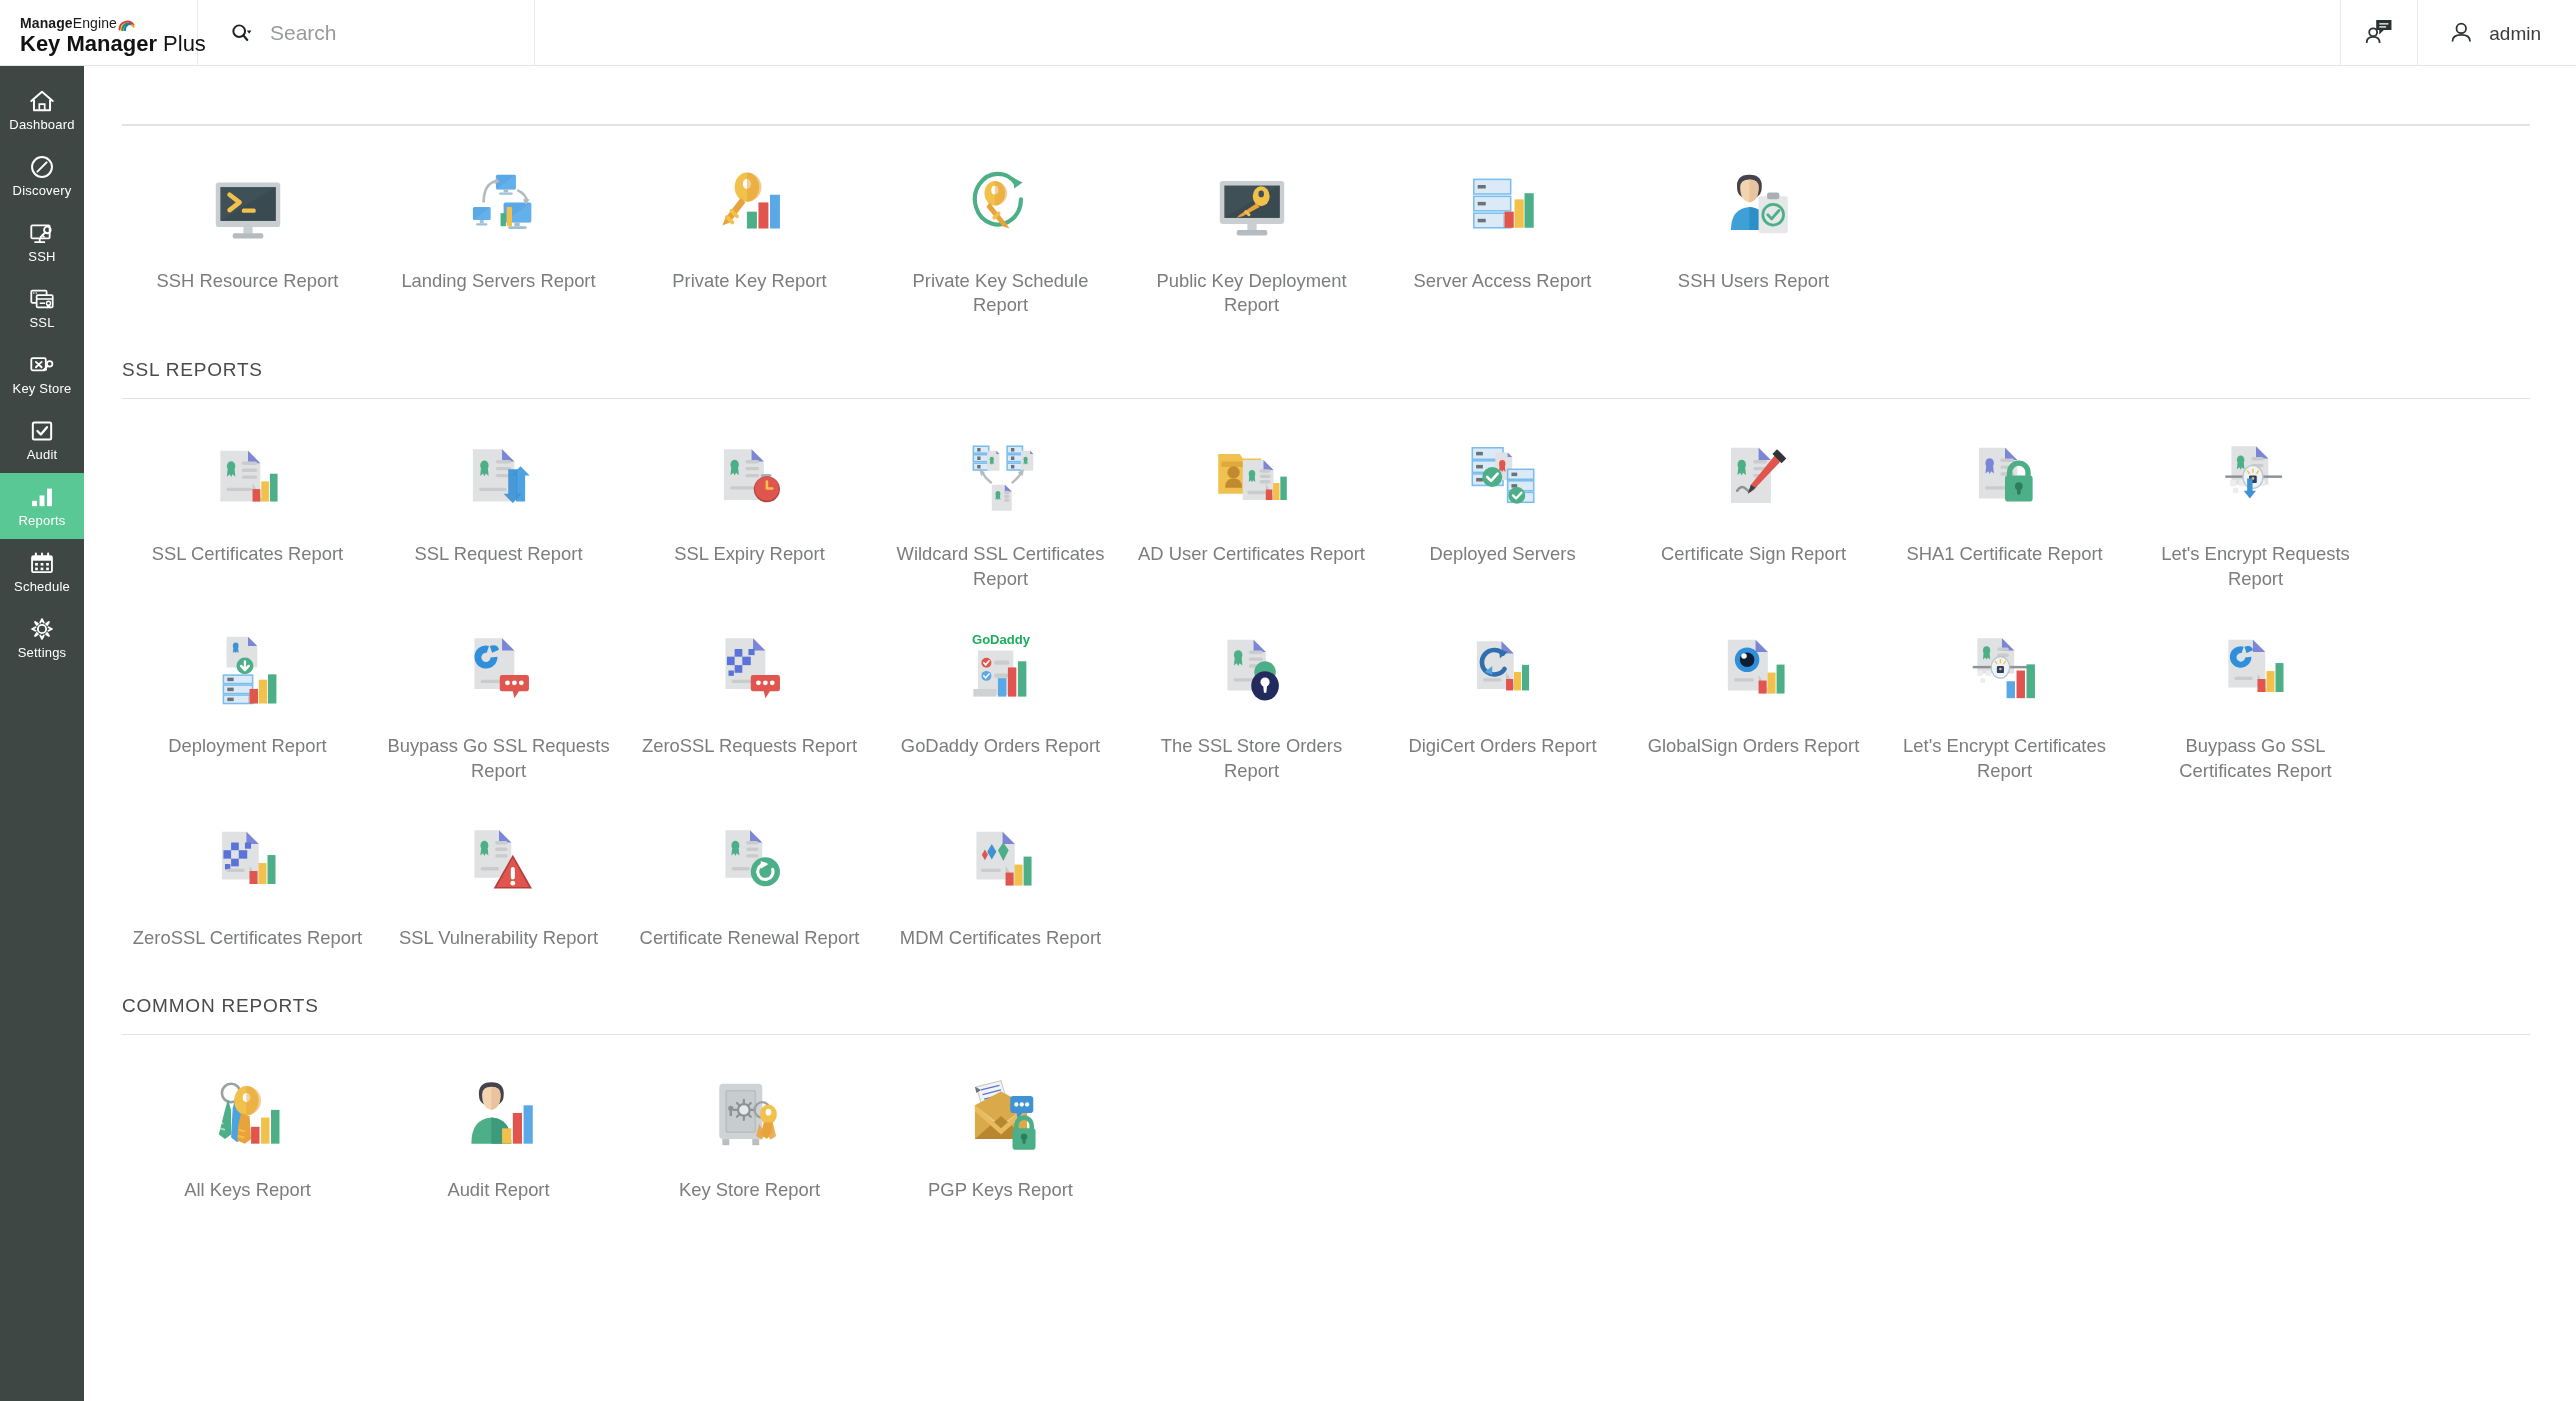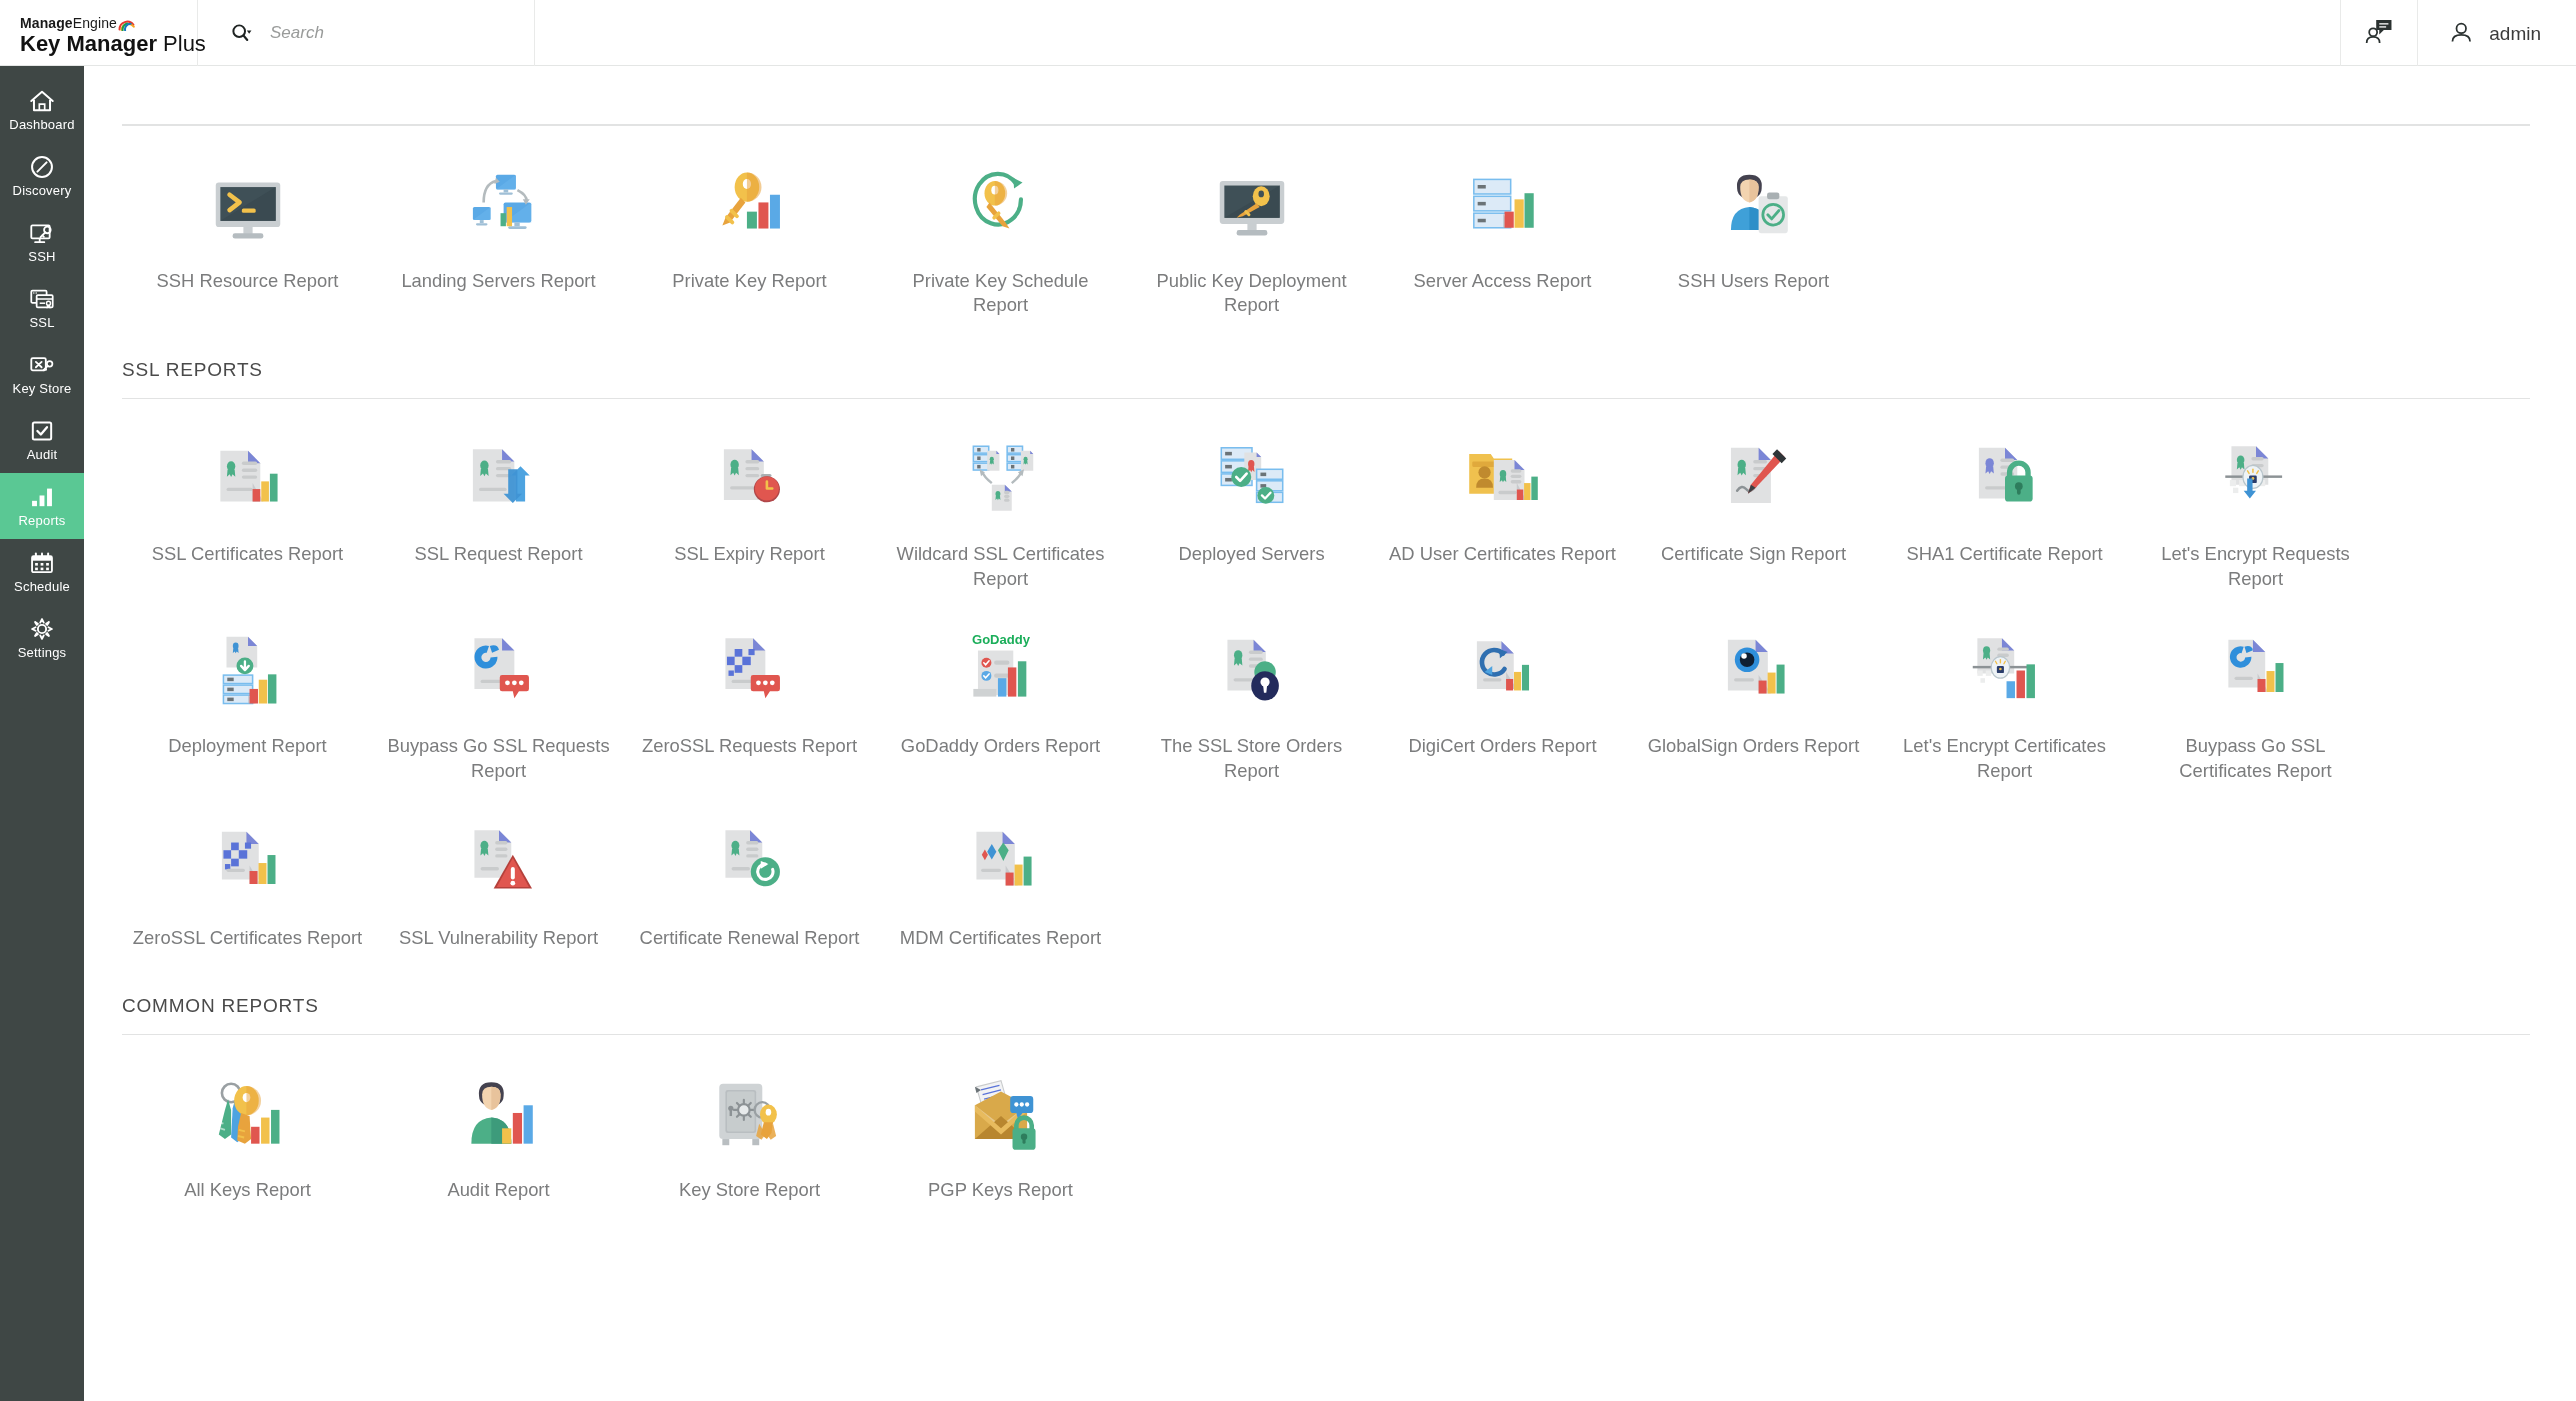--- a/index.html
+++ b/index.html
@@ -38,24 +38,23 @@
     width: 337px; height: 66px;
     display: flex; align-items: center;
     padding-left: 32px;
     border-right: 1.5px solid #e9eae9;
     gap: 17px;
   }
   .search-icon { flex: none; width: 23px; height: 23px; }
   .search-input {
     border: none; outline: none;
     font-family: "Liberation Sans", sans-serif;
-    font-size: 17px; color: #0369a1;
+    font-size: 21px; color: #0369a1;
     background: transparent;
     width: 253px;
-    font-style: italic;
   }
   .search-input::placeholder { color: #999b9a; }
 
   .header-spacer { flex: 1 1 auto; }
 
   .hdr-btn {
     width: 77px; height: 66px;
     display: flex; align-items: center; justify-content: center;
     border-left: 1.5px solid #e9eae9;
   }
@@ -532,20 +531,45 @@
               <path d="M28 38 L35 42 L30 47 Z" fill="#b4bbbe"></path>
               <path d="M70 56 Q80 48 82 42" stroke="#b4bbbe" stroke-width="3.2" fill="none"></path>
               <path d="M86 38 L84 47 L78 42 Z" fill="#b4bbbe"></path>
             </svg>
           </div>
           <div class="card-label">Wildcard SSL Certificates Report</div>
         </div>
         <div class="card">
           <div class="card-icon">
             <svg width="86" height="77" viewBox="0 0 112 100">
+              <path d="M12 18 H40 L44 24 H68 V70 H12 Z" fill="#f0c14e"></path>
+              <rect x="16" y="28" width="30" height="7" rx="1.5" fill="#e0a93c"></rect>
+              <circle cx="32" cy="42" r="8" fill="#c08a2e"></circle>
+              <path d="M21 62 Q21 50 32 50 Q43 50 43 62 Z" fill="#c08a2e"></path>
+              <path d="M44 26 H71 L84 39 V78 H44 Z" fill="#e0e1e2"></path>
+              <path d="M71 26 L84 39 H71 Z" fill="#7b86d6"></path>
+              <g fill="#4caf87">
+                <ellipse cx="56" cy="44" rx="4.264" ry="5.084"></ellipse>
+                <path d="M52.392 47.28 L51.736 54.66 L54.524 52.2 L56 54.988 L57.476 52.2 L60.264 54.66 L59.608 47.28 Z"></path>
+              </g>
+              <rect x="66" y="38" width="14" height="4.4" rx="2.2" fill="#c9cbcc"></rect>
+              <rect x="66" y="45" width="14" height="4.4" rx="2.2" fill="#c9cbcc"></rect>
+              <rect x="66" y="52" width="14" height="4.4" rx="2.2" fill="#c9cbcc"></rect>
+              <rect x="50" y="66" width="24" height="4.4" rx="2.2" fill="#c9cbcc"></rect>
+              <path d="M74 56 L86 78 H74 Z" fill="#aab0b3" opacity=".45"></path>
+              <rect x="74" y="64.35" width="8.4" height="13.65" fill="#e0564f"></rect>
+              <rect x="83.45" y="55.95" width="8.4" height="22.05" fill="#f2c14b"></rect>
+              <rect x="92.9" y="47.55" width="8.4" height="30.450000000000003" fill="#4caf87"></rect>
+            </svg>
+          </div>
+          <div class="card-label">AD User Certificates Report</div>
+        </div>
+        <div class="card">
+          <div class="card-icon">
+            <svg width="86" height="77" viewBox="0 0 112 100">
               <rect x="16" y="10" width="40" height="15" fill="#dceaf7" stroke="#79bdee" stroke-width="2"></rect>
               <rect x="21" y="15.3" width="8.8" height="4.6" fill="#6b7377"></rect>
               <rect x="16" y="27" width="40" height="15" fill="#dceaf7" stroke="#79bdee" stroke-width="2"></rect>
               <rect x="21" y="32.3" width="8.8" height="4.6" fill="#6b7377"></rect>
               <rect x="16" y="44" width="40" height="15" fill="#dceaf7" stroke="#79bdee" stroke-width="2"></rect>
               <rect x="21" y="49.3" width="8.8" height="4.6" fill="#6b7377"></rect>
               <path d="M46 16 H62 L68 22 V52 H46 Z" fill="#e0e1e2"></path>
               <path d="M62 16 L68 22 H62 Z" fill="#7b86d6"></path>
               <g fill="#e0564f">
                 <ellipse cx="55" cy="31" rx="4.16" ry="4.960000000000001"></ellipse>
@@ -557,45 +581,20 @@
               <rect x="67" y="42.3" width="7.48" height="4.6" fill="#6b7377"></rect>
               <rect x="62" y="53" width="34" height="13" fill="#dceaf7" stroke="#79bdee" stroke-width="2"></rect>
               <rect x="67" y="57.3" width="7.48" height="4.6" fill="#6b7377"></rect>
               <rect x="62" y="68" width="34" height="13" fill="#dceaf7" stroke="#79bdee" stroke-width="2"></rect>
               <rect x="67" y="72.3" width="7.48" height="4.6" fill="#6b7377"></rect>
               <circle cx="74" cy="72" r="11" fill="#4caf87"></circle>
               <path d="M69 72 L73 76 L80 68.5" stroke="#fff" stroke-width="3" fill="none" stroke-linecap="round" stroke-linejoin="round"></path>
             </svg>
           </div>
           <div class="card-label">Deployed Servers</div>
-        </div>
-        <div class="card">
-          <div class="card-icon">
-            <svg width="86" height="77" viewBox="0 0 112 100">
-              <path d="M12 18 H40 L44 24 H68 V70 H12 Z" fill="#f0c14e"></path>
-              <rect x="16" y="28" width="30" height="7" rx="1.5" fill="#e0a93c"></rect>
-              <circle cx="32" cy="42" r="8" fill="#c08a2e"></circle>
-              <path d="M21 62 Q21 50 32 50 Q43 50 43 62 Z" fill="#c08a2e"></path>
-              <path d="M44 26 H71 L84 39 V78 H44 Z" fill="#e0e1e2"></path>
-              <path d="M71 26 L84 39 H71 Z" fill="#7b86d6"></path>
-              <g fill="#4caf87">
-                <ellipse cx="56" cy="44" rx="4.264" ry="5.084"></ellipse>
-                <path d="M52.392 47.28 L51.736 54.66 L54.524 52.2 L56 54.988 L57.476 52.2 L60.264 54.66 L59.608 47.28 Z"></path>
-              </g>
-              <rect x="66" y="38" width="14" height="4.4" rx="2.2" fill="#c9cbcc"></rect>
-              <rect x="66" y="45" width="14" height="4.4" rx="2.2" fill="#c9cbcc"></rect>
-              <rect x="66" y="52" width="14" height="4.4" rx="2.2" fill="#c9cbcc"></rect>
-              <rect x="50" y="66" width="24" height="4.4" rx="2.2" fill="#c9cbcc"></rect>
-              <path d="M74 56 L86 78 H74 Z" fill="#aab0b3" opacity=".45"></path>
-              <rect x="74" y="64.35" width="8.4" height="13.65" fill="#e0564f"></rect>
-              <rect x="83.45" y="55.95" width="8.4" height="22.05" fill="#f2c14b"></rect>
-              <rect x="92.9" y="47.55" width="8.4" height="30.450000000000003" fill="#4caf87"></rect>
-            </svg>
-          </div>
-          <div class="card-label">AD User Certificates Report</div>
         </div>
         <div class="card">
           <div class="card-icon">
             <svg width="86" height="77" viewBox="0 0 112 100">
               <path d="M26 10 H62 L78 26 V82 H26 Z" fill="#e0e1e2"></path>
               <path d="M62 10 L78 26 H62 Z" fill="#7b86d6"></path>
               <g fill="#4caf87">
                 <ellipse cx="40" cy="32" rx="5.460000000000001" ry="6.510000000000001"></ellipse>
                 <path d="M35.379999999999995 36.2 L34.54 45.65 L38.11 42.5 L40 46.07 L41.89 42.5 L45.46 45.65 L44.620000000000005 36.2 Z"></path>
               </g>

